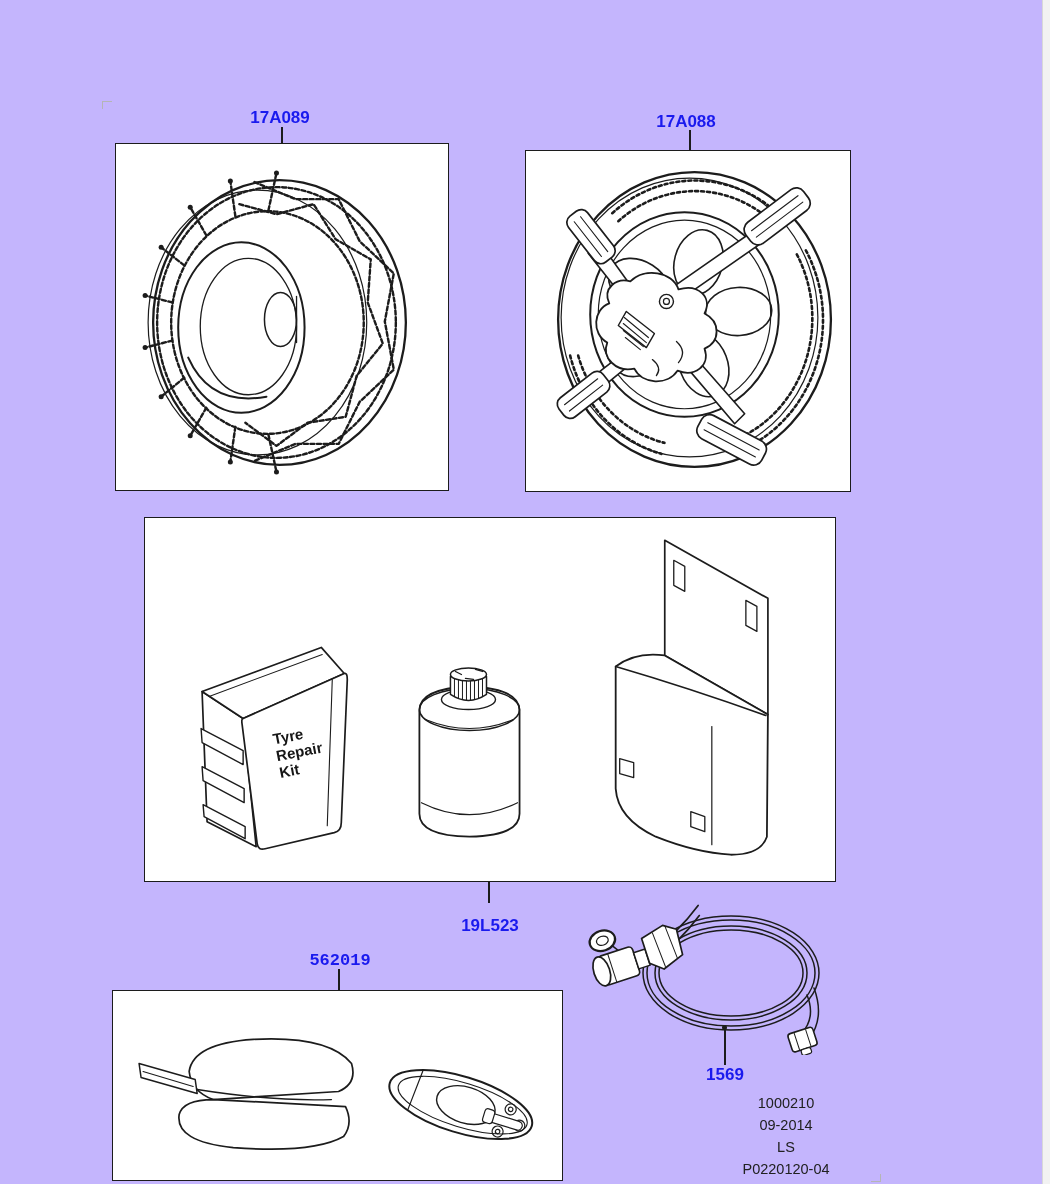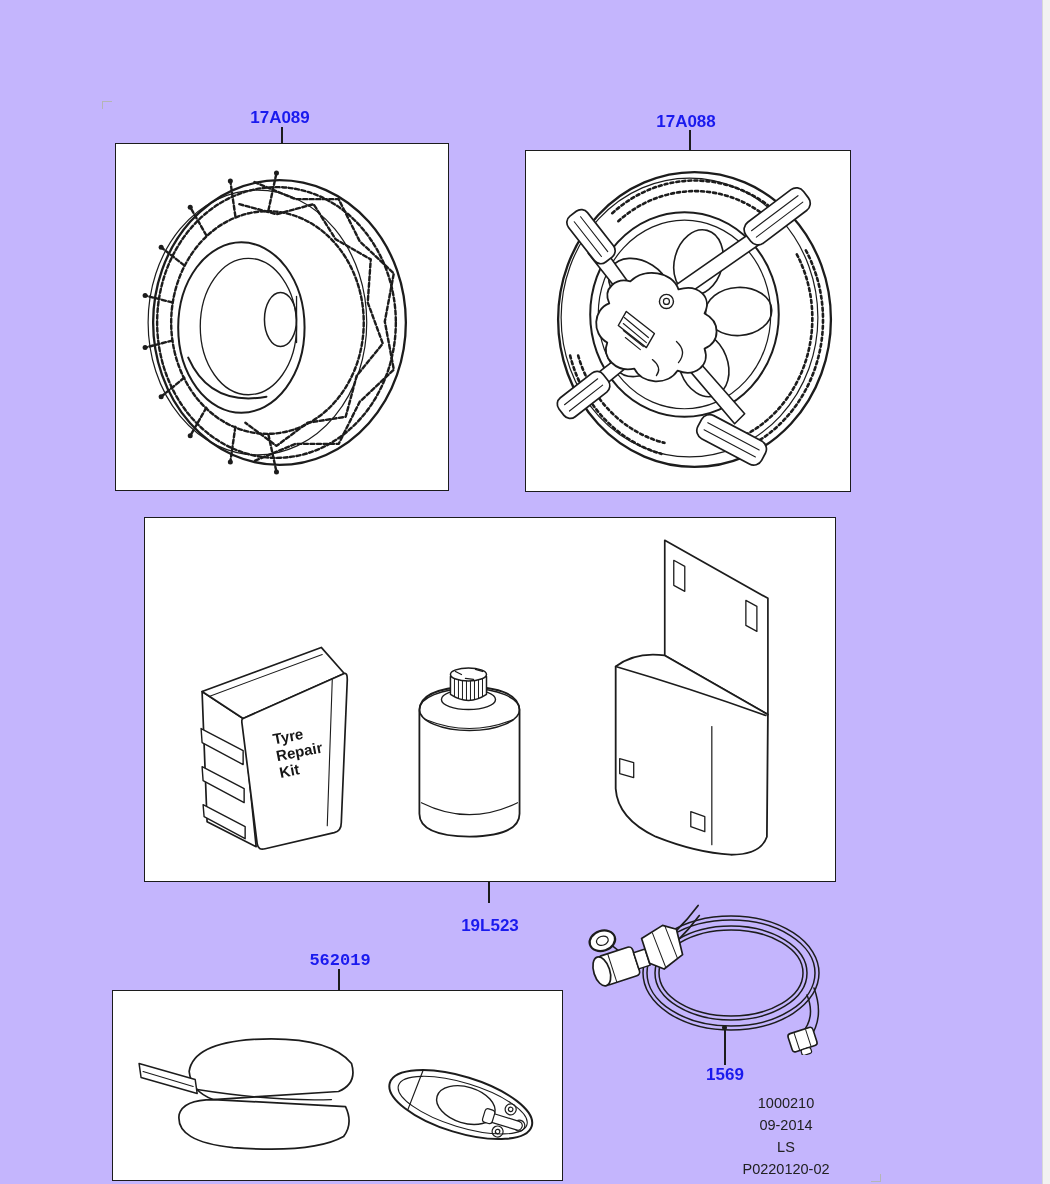--- a/index.html
+++ b/index.html
@@ -284,16 +284,16 @@
       <rect class="wf" x="58" y="55" width="12" height="17" stroke-width="1.5"></rect>
       <path class="wf" stroke-width="1.7" d="M70,44 L94,38 L106,46 L104,72 L82,80 L70,70 Z"></path>
       <path class="ln" d="M82,42 L84,78 M96,40 L98,74" stroke-width="1"></path>
     </g>
   </svg>
 
   <div class="footer-block" style="left:786px;top:1092px;">
     <div>1000210</div>
     <div>09-2014</div>
     <div>LS</div>
-    <div>P0220120-02</div>
+    <div>P0220120-04</div>
   </div>
 
 </div>
 
 </body></html>

